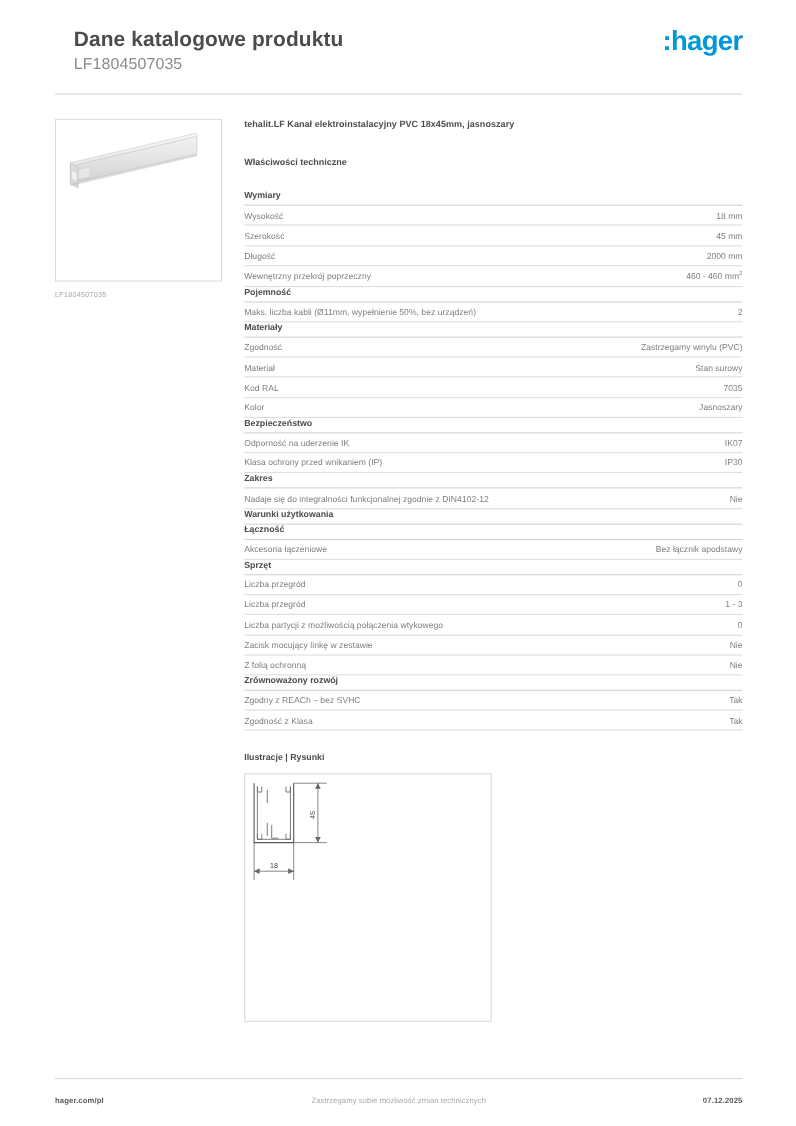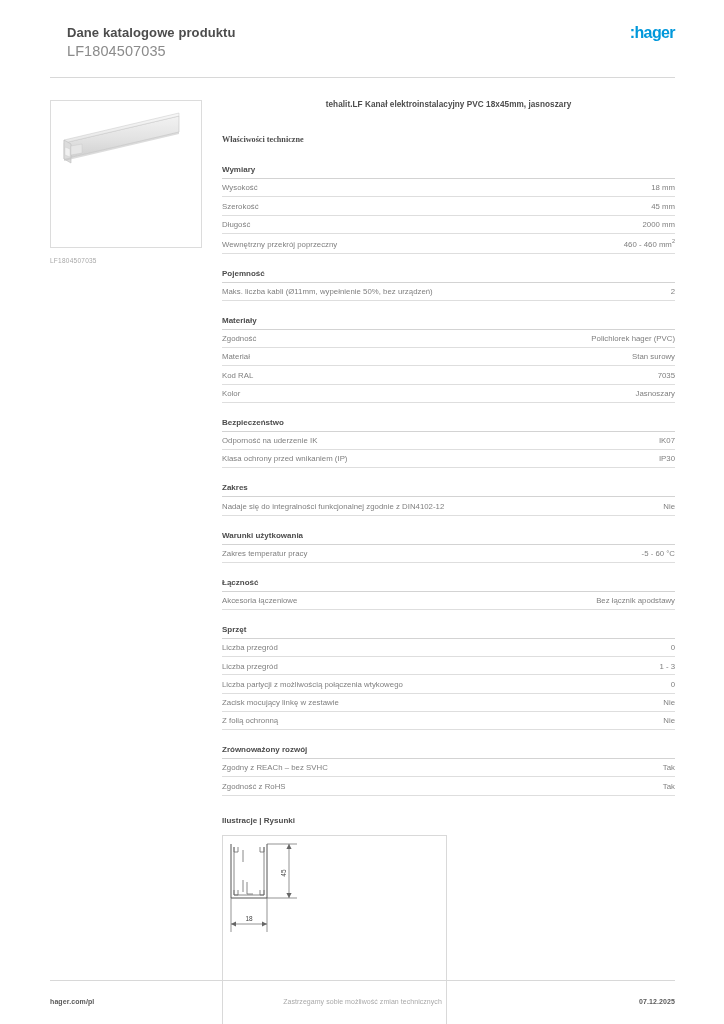--- a/index.html
+++ b/index.html
@@ -24,35 +24,35 @@
 
   
   .header {
     display: flex;
     align-items: flex-start;
     justify-content: space-between;
     padding: 22px 49px 0 67px;
   }
   .header-titles { padding-top: 2px; }
   .doc-title {
-    font-size: 13px;
+    font-size: 19px;
     font-weight: bold;
     color: #4c4c4c;
     letter-spacing: 0.1px;
     line-height: 1.35;
   }
   .doc-subtitle {
     font-size: 14.5px;
     font-weight: normal;
     color: #8b8b8b;
     letter-spacing: 0.1px;
     line-height: 1.35;
   }
   .logo {
-    font-size: 16px;
+    font-size: 25px;
     font-weight: bold;
     color: #0098db;
     letter-spacing: -0.6px;
     line-height: 1;
     padding-top: 3px;
   }
 
   .header-rule {
     margin: 16px 49px 0 50px;
     height: 1px;
@@ -85,31 +85,29 @@
   }
 
   .right-col { flex: 1 1 auto; padding-left: 12px; }
 
   .product-name {
     font-size: 8.2px;
     font-weight: bold;
     color: #4c4c4c;
     letter-spacing: 0.05px;
     margin-bottom: 26px;
-    text-align: center;
   }
   .specs-title {
     font-size: 8.2px;
     font-weight: bold;
     color: #4c4c4c;
     margin-bottom: 21px;
-    font-family: Liberation Serif, serif;
-  }
-
-  .spec-group { margin-bottom: 15px; }
+  }
+
+  .spec-group { }
   .group-title {
     font-size: 8px;
     font-weight: bold;
     color: #4c4c4c;
     padding-bottom: 4px;
     border-bottom: 1px solid #d3d3d3;
   }
   .spec-row {
     display: flex;
     justify-content: space-between;
@@ -251,21 +249,21 @@
             <div class="group-title">Pojemność</div>
             <div class="spec-row">
               <div class="spec-label">Maks. liczba kabli (Ø11mm, wypełnienie 50%, bez urządzeń)</div>
               <div class="spec-value">2</div>
             </div>
           </div>
           <div class="spec-group">
             <div class="group-title">Materiały</div>
             <div class="spec-row">
               <div class="spec-label">Zgodność</div>
-              <div class="spec-value">Polichlorek hager (PVC)</div>
+              <div class="spec-value">Zastrzegamy winylu (PVC)</div>
             </div>
             <div class="spec-row">
               <div class="spec-label">Materiał</div>
               <div class="spec-value">Stan surowy</div>
             </div>
             <div class="spec-row">
               <div class="spec-label">Kod RAL</div>
               <div class="spec-value">7035</div>
             </div>
             <div class="spec-row">
@@ -286,24 +284,20 @@
           </div>
           <div class="spec-group">
             <div class="group-title">Zakres</div>
             <div class="spec-row">
               <div class="spec-label">Nadaje się do integralności funkcjonalnej zgodnie z DIN4102-12</div>
               <div class="spec-value">Nie</div>
             </div>
           </div>
           <div class="spec-group">
             <div class="group-title">Warunki użytkowania</div>
-            <div class="spec-row">
-              <div class="spec-label">Zakres temperatur pracy</div>
-              <div class="spec-value">-5 - 60 °C</div>
-            </div>
           </div>
           <div class="spec-group">
             <div class="group-title">Łączność</div>
             <div class="spec-row">
               <div class="spec-label">Akcesoria łączeniowe</div>
               <div class="spec-value">Bez łącznik apodstawy</div>
             </div>
           </div>
           <div class="spec-group">
             <div class="group-title">Sprzęt</div>
@@ -328,21 +322,21 @@
               <div class="spec-value">Nie</div>
             </div>
           </div>
           <div class="spec-group">
             <div class="group-title">Zrównoważony rozwój</div>
             <div class="spec-row">
               <div class="spec-label">Zgodny z REACh – bez SVHC</div>
               <div class="spec-value">Tak</div>
             </div>
             <div class="spec-row">
-              <div class="spec-label">Zgodność z RoHS</div>
+              <div class="spec-label">Zgodność z Klasa</div>
               <div class="spec-value">Tak</div>
             </div>
           </div>
         </div>
 
       <div class="drawings-section">
         <div class="drawings-title">Ilustracje | Rysunki</div>
         <div class="drawing-box">
           <svg width="223" height="224" viewBox="0 0 223 224">
             <g stroke="#555" fill="none" stroke-width="1">

